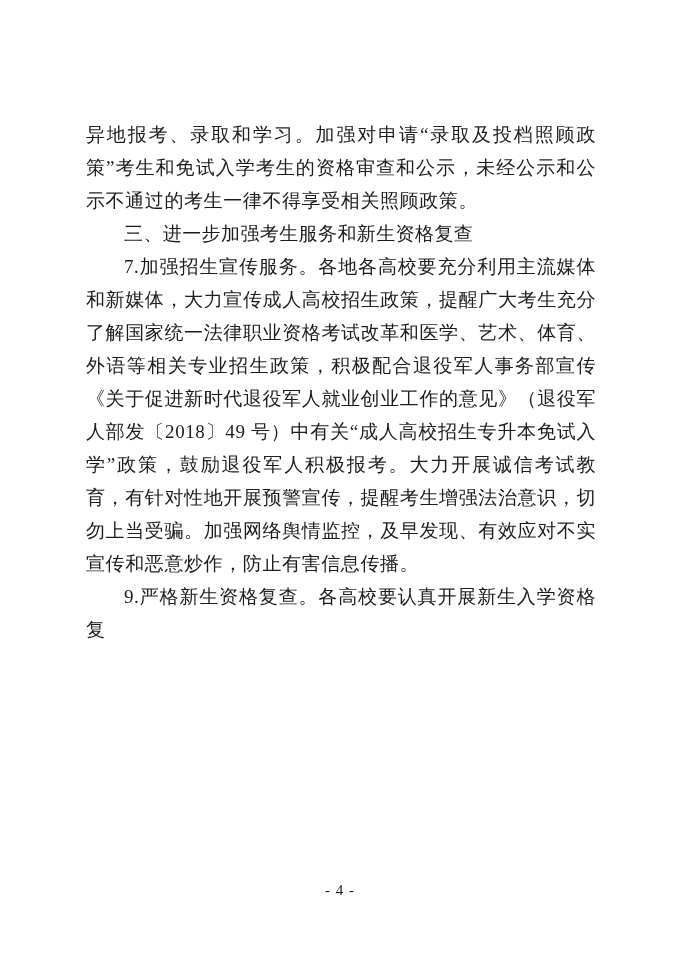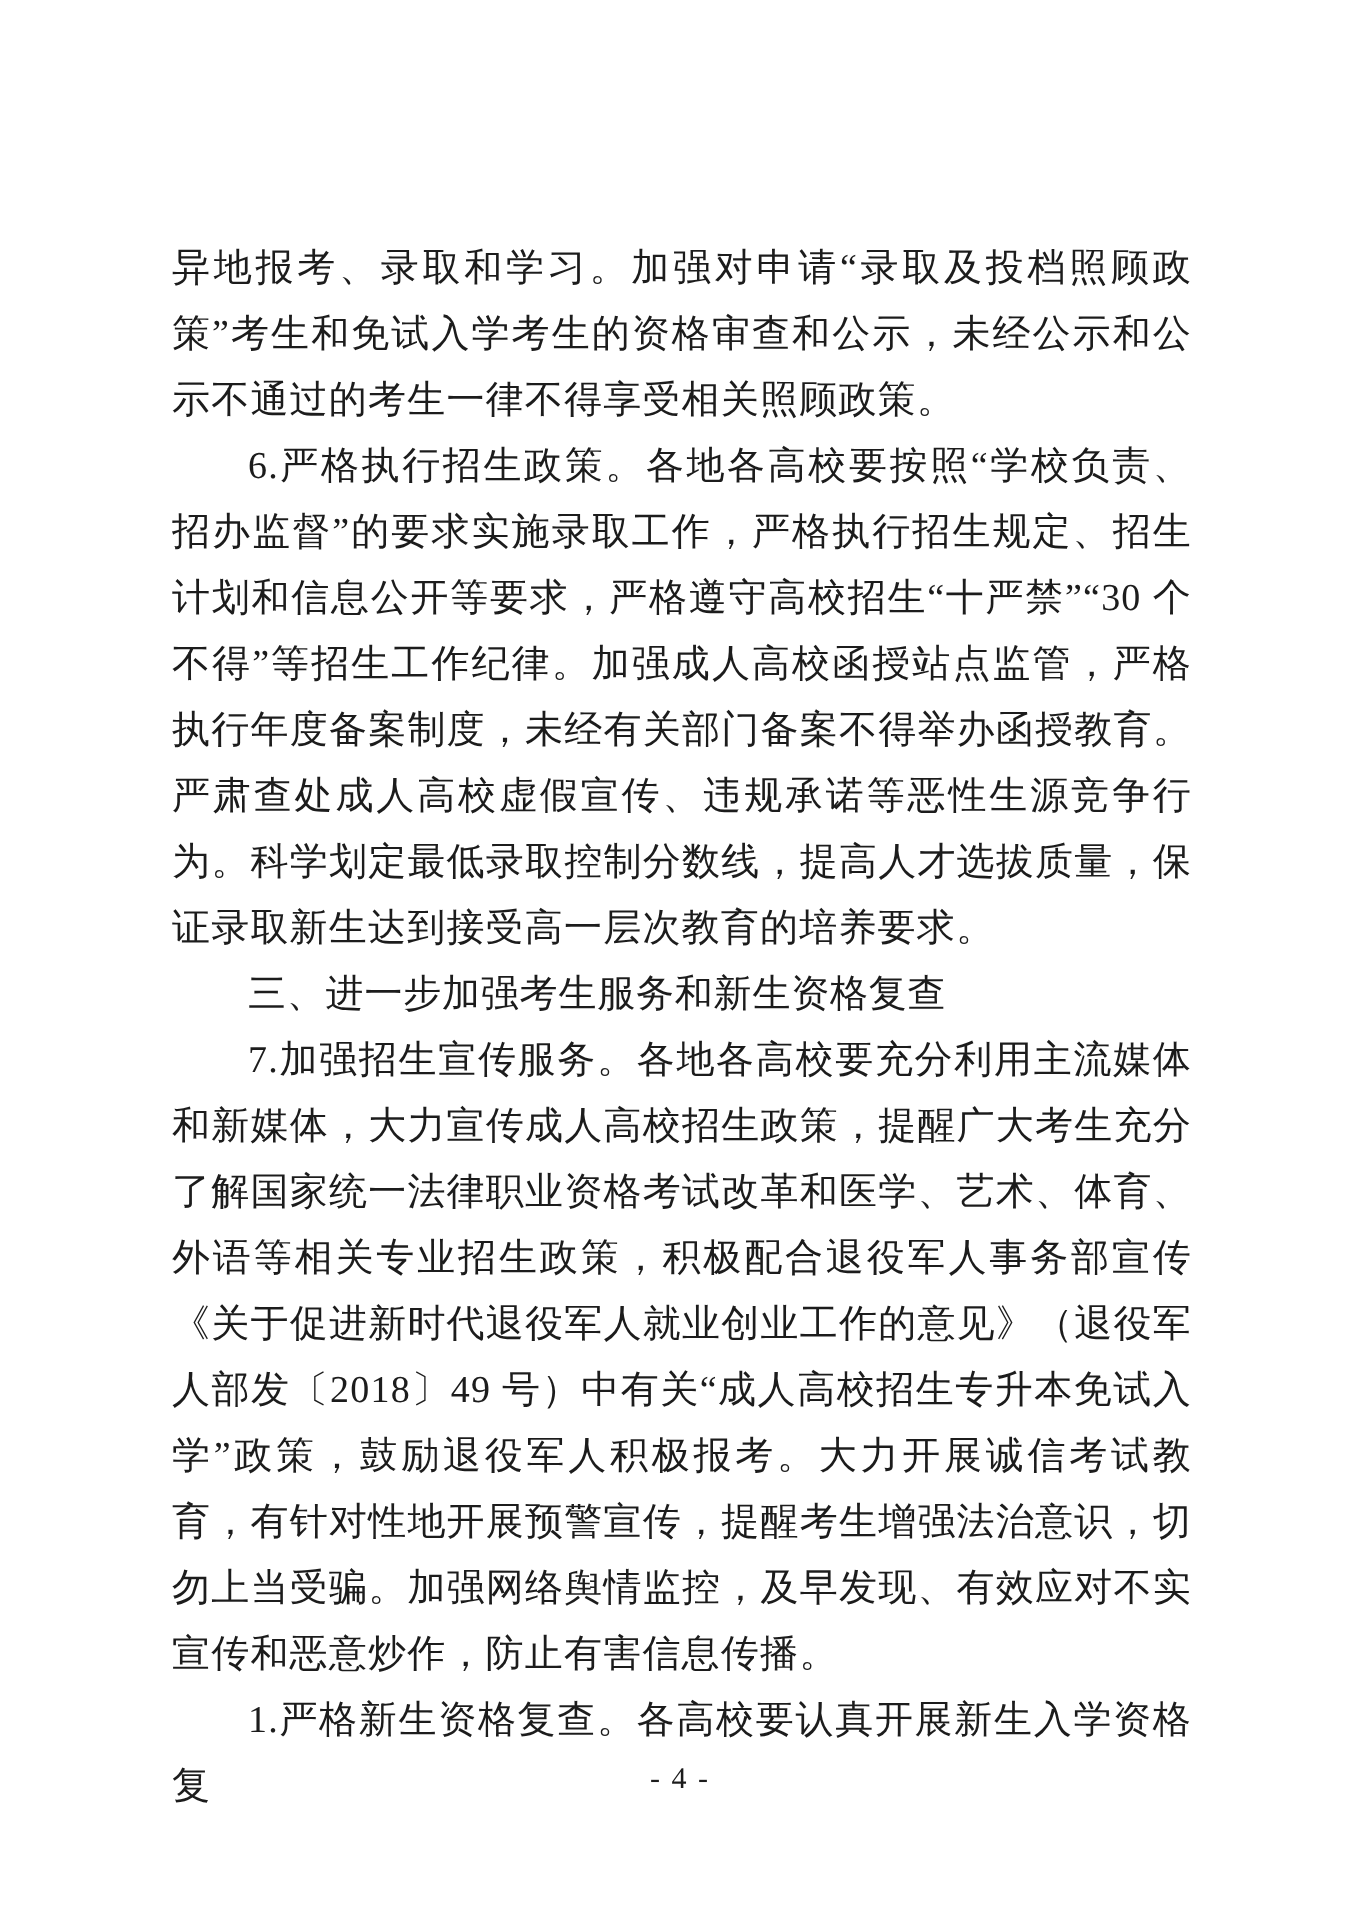--- a/index.html
+++ b/index.html
@@ -45,19 +45,18 @@
     color: #1c1c1c;
     font-family: "Liberation Serif", "DejaVu Serif", serif;
   }
 </style>
 </head>
 <body>
 
 <div class="page">
   <div class="doc-body">
       <p class="">异地报考、录取和学习。加强对申请“录取及投档照顾政策”考生和免试入学考生的资格审查和公示，未经公示和公示不通过的考生一律不得享受相关照顾政策。</p>
-      <p class="indent">6.严格执行招生政策。各地各高校要按照“学校负责、招办监督”的要求实施录取工作，严格执行招生规定、招生计划和信息公开等要求，严格遵守高校招生“十严禁”“30 个不得”等招生工作纪律。加强成人高校函授站点监管，严格执行年度备案制度，未经有关部门备案不得举办函授教育。严肃查处成人高校虚假宣传、违规承诺等恶性生源竞争行为。科学划定最低录取控制分数线，提高人才选拔质量，保证录取新生达到接受高一层次教育的培养要求。</p>
       <p class="heading indent">三、进一步加强考生服务和新生资格复查</p>
       <p class="indent">7.加强招生宣传服务。各地各高校要充分利用主流媒体和新媒体，大力宣传成人高校招生政策，提醒广大考生充分了解国家统一法律职业资格考试改革和医学、艺术、体育、外语等相关专业招生政策，积极配合退役军人事务部宣传《关于促进新时代退役军人就业创业工作的意见》（退役军人部发〔2018〕49 号）中有关“成人高校招生专升本免试入学”政策，鼓励退役军人积极报考。大力开展诚信考试教育，有针对性地开展预警宣传，提醒考生增强法治意识，切勿上当受骗。加强网络舆情监控，及早发现、有效应对不实宣传和恶意炒作，防止有害信息传播。</p>
-      <p class="indent">1.严格新生资格复查。各高校要认真开展新生入学资格复</p>
+      <p class="indent">9.严格新生资格复查。各高校要认真开展新生入学资格复</p>
     </div>
   <div class="page-footer">- 4 -</div>
 </div>
 
 </body></html>

